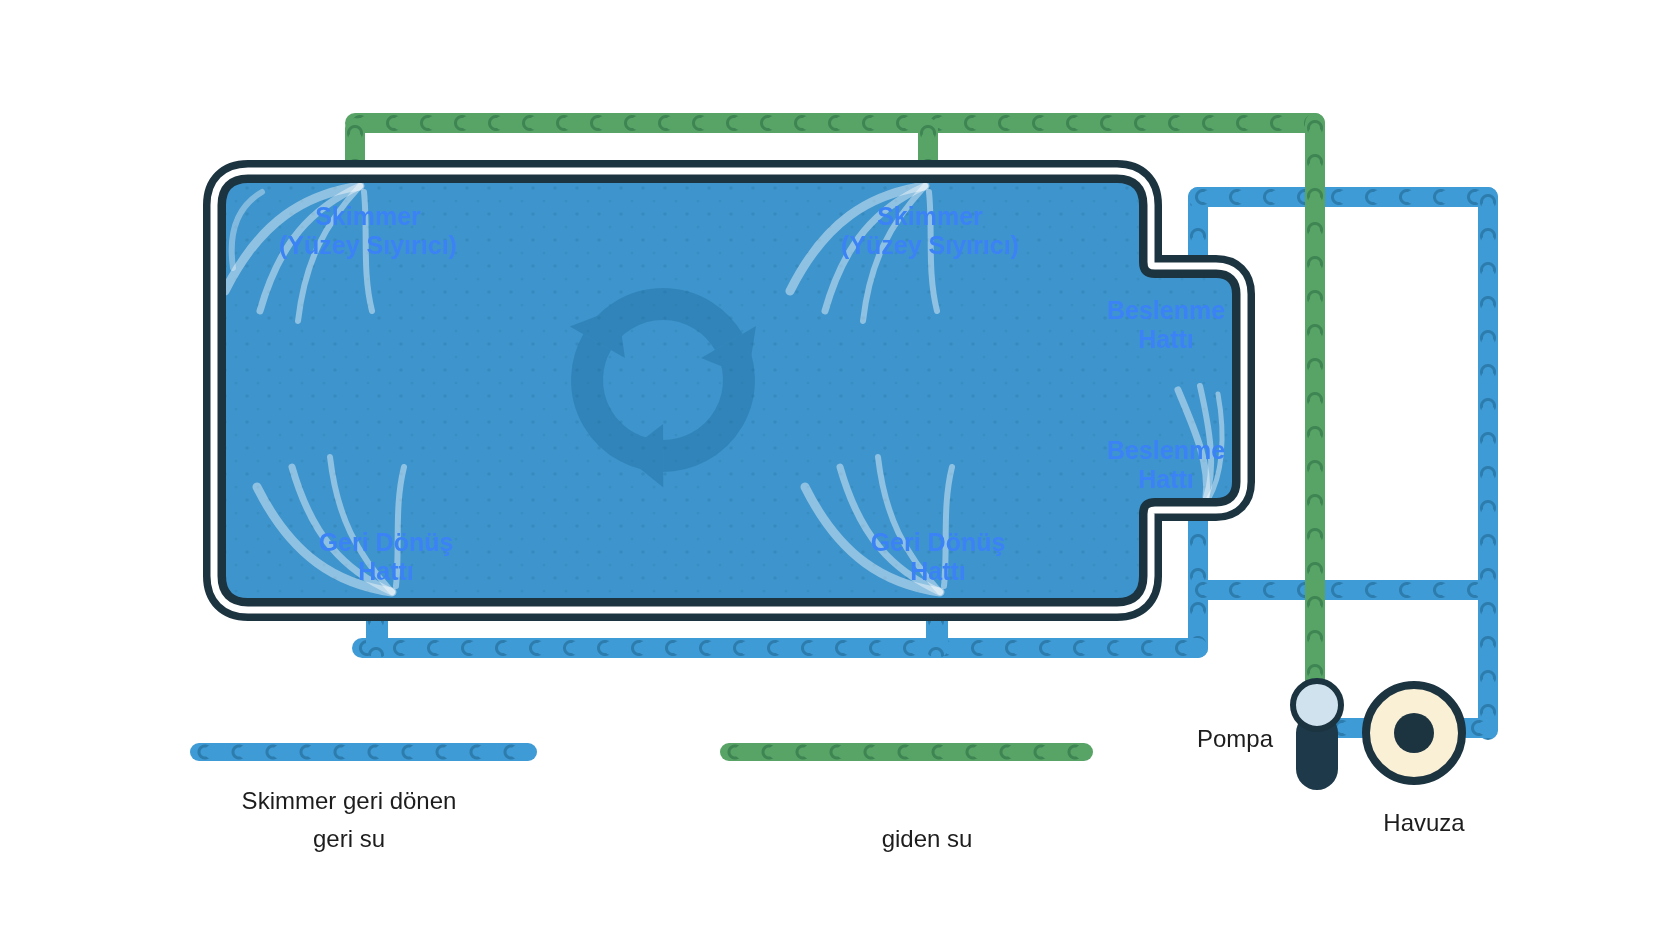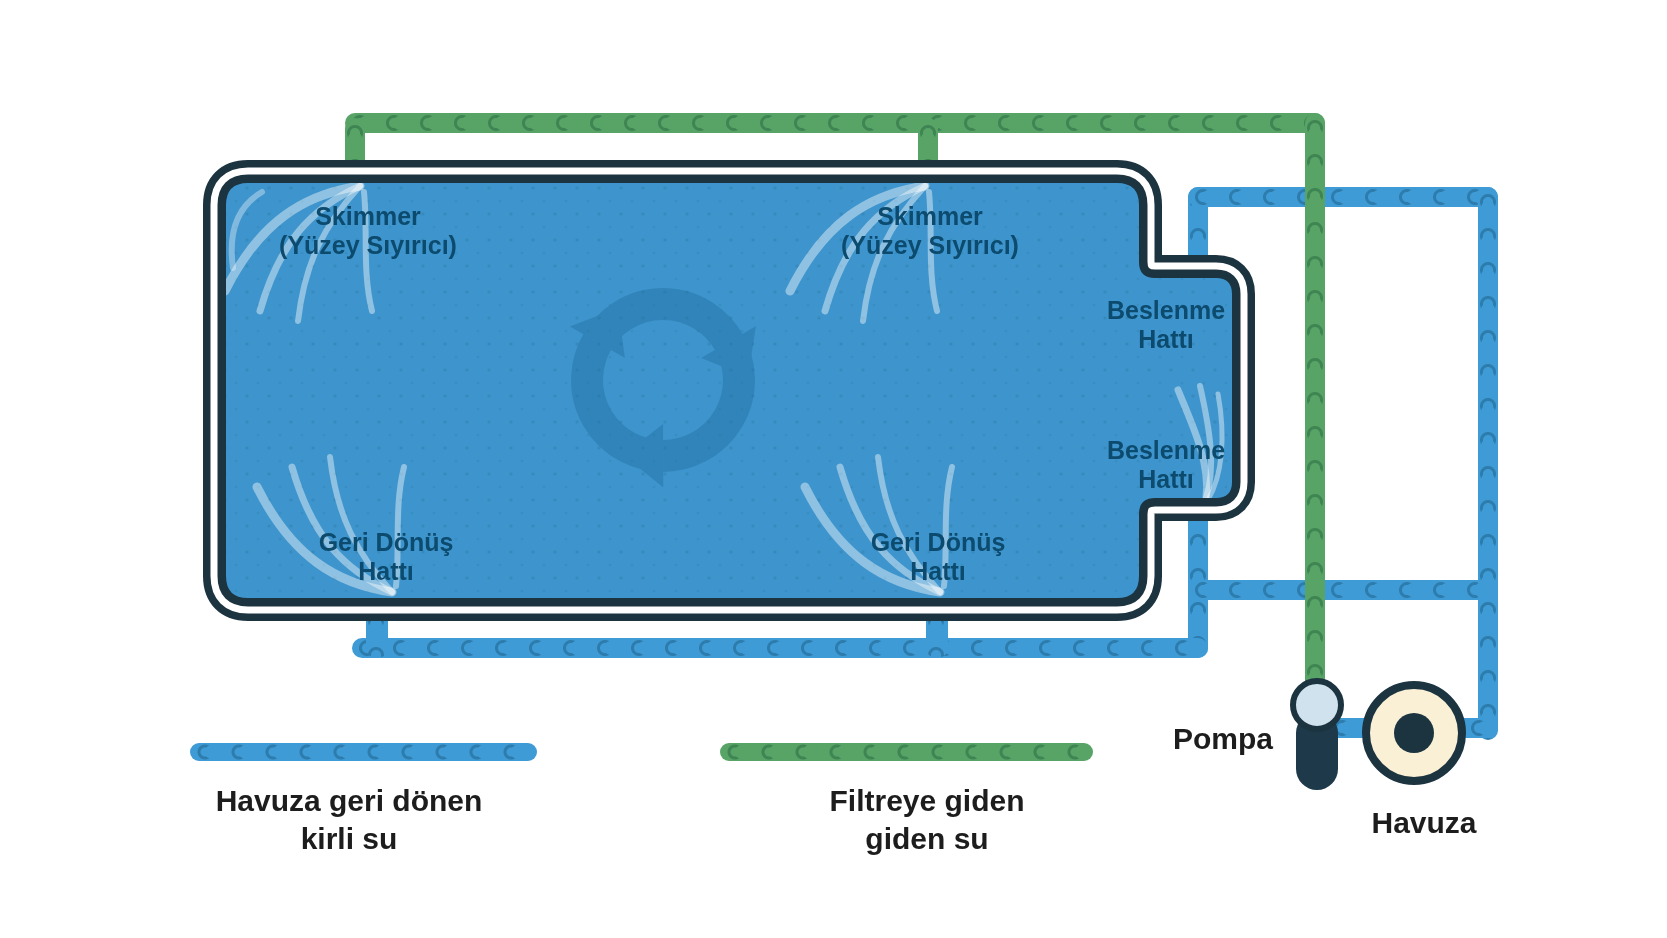--- a/index.html
+++ b/index.html
@@ -47,25 +47,25 @@
   }
   .leg-green{
     height:18px;border-radius:9px;background-color:#57a466;
     background-image:
       radial-gradient(circle at 21px 9px, #57a466 6px, rgba(87,164,102,0) 7px),
       radial-gradient(circle at 15px 9px, rgba(62,133,83,0) 4px, #3e8553 5px, #3e8553 7px, rgba(62,133,83,0) 8px);
     background-size:34px 18px;background-repeat:repeat-x;
   }
   
   .pool-label{
-    position:absolute;color:#0c4a6e;font-weight:bold;font-size:25px;line-height:29px;
+    position:absolute;color:#3b82f6;font-weight:bold;font-size:25px;line-height:29px;
     text-align:center;white-space:nowrap;transform:translateX(-50%);
   }
   .dark-label{
-    position:absolute;color:#1d1d1d;font-weight:bold;font-size:30px;line-height:38px;
+    position:absolute;color:#1d1d1d;font-weight:normal;font-size:24px;line-height:38px;
     text-align:center;white-space:nowrap;transform:translateX(-50%);
   }
   
   .pump-body{
     position:absolute;left:1296px;top:712px;width:42px;height:78px;border-radius:21px;
     background:#1e3949;
   }
   .pump-head{
     position:absolute;left:1290px;top:678px;width:54px;height:54px;border-radius:50%;
     background:#cfe2ee;border:6px solid #1c3340;box-sizing:border-box;
@@ -191,21 +191,21 @@
 
   <div class="dark-label" style="left:1073px;top:720px;width:200px;text-align:right;transform:none;"><span>Pompa</span></div>
   <div class="dark-label" style="left:1424px;top:804px;">
     <span>Havuza</span>
   </div>
 
   <div class="pipe leg-blue" style="left:190px;top:743px;width:347px;"></div>
   <div class="pipe leg-green" style="left:720px;top:743px;width:373px;"></div>
 
   <div class="dark-label" style="left:349px;top:782px;">
-    <span>Havuza geri dönen</span><br>
-    <span>kirli su</span>
+    <span>Skimmer geri dönen</span><br>
+    <span>geri su</span>
   </div>
   <div class="dark-label" style="left:927px;top:782px;">
-    <span>Filtreye giden</span><br>
+    <br>
     <span>giden su</span>
   </div>
 
 </div>
 
 </body></html>

